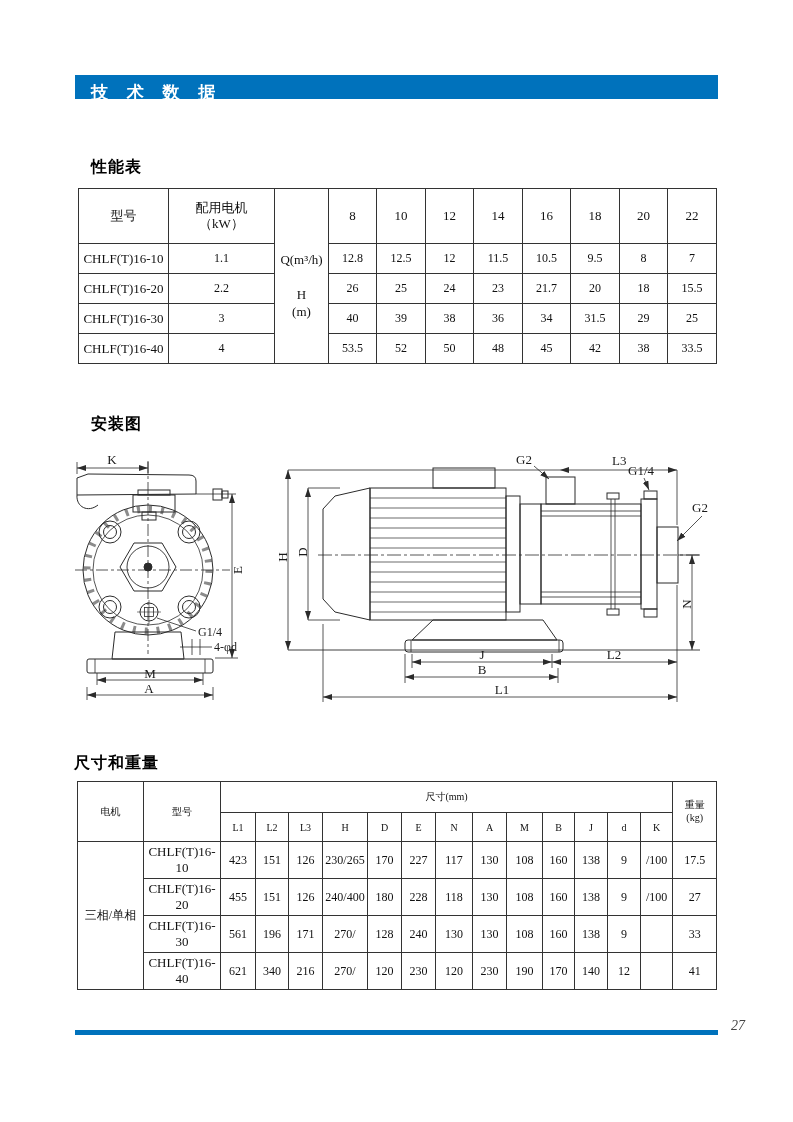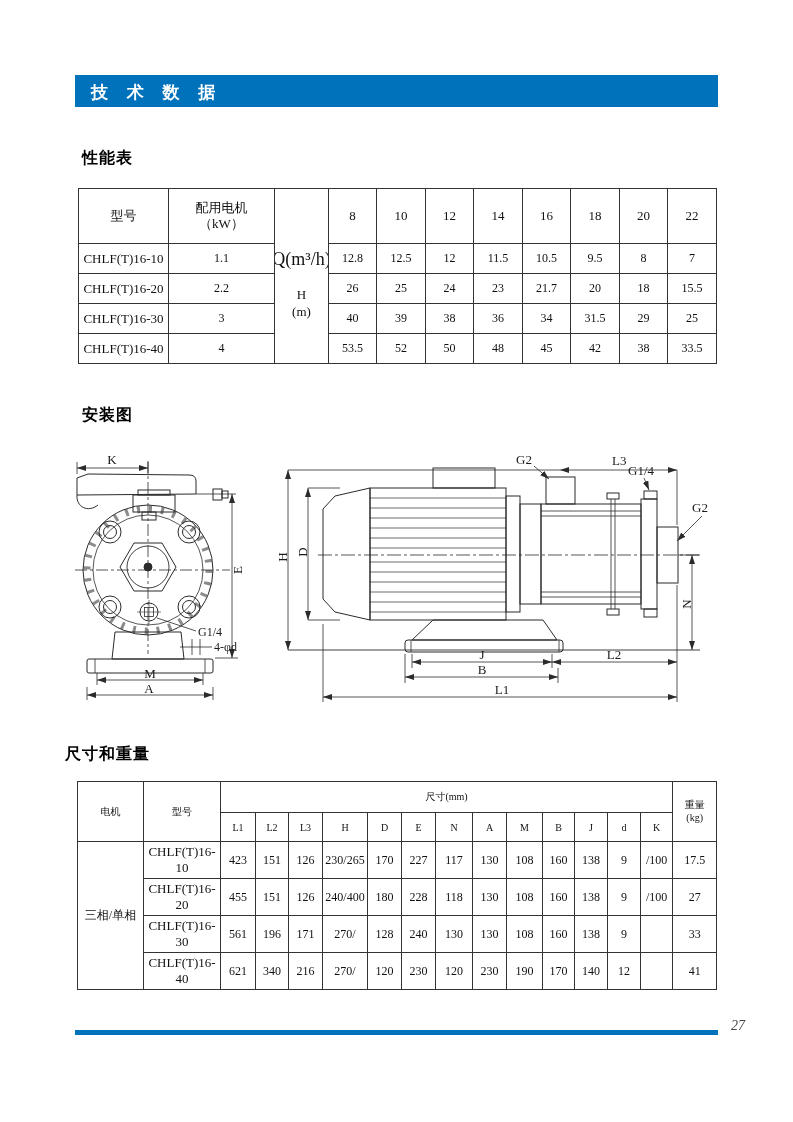--- a/index.html
+++ b/index.html
@@ -1,42 +1,42 @@
 <!DOCTYPE html>
 <html><head>
 <meta charset="utf-8">
 <style>
   html,body{margin:0;padding:0;background:#fff;}
   .page{position:relative;width:793px;height:1122px;background:#ffffff;overflow:hidden;
         font-family:"Liberation Serif",serif;color:#111;}
-  .header-bar{position:absolute;left:75px;top:75px;width:643px;height:32px;background:#0072BC;
+  .header-bar{position:absolute;left:75px;top:75px;width:643px;height:24px;background:#0072BC;
         box-sizing:border-box;}
   .header-bar span{display:block;line-height:36px;padding-left:16px;color:#fff;
         font-family:"Liberation Sans",sans-serif;font-weight:bold;font-size:17px;letter-spacing:7px;}
-  .sec-heading{position:absolute;margin:7px;font-family:"Liberation Sans",sans-serif;font-weight:bold;
+  .sec-heading{position:absolute;margin:16px;font-family:"Liberation Sans",sans-serif;font-weight:bold;
         font-size:16px;color:#000;letter-spacing:1px;}
   #h-perf{left:75px;top:141px;}
   #h-install{left:75px;top:398px;}
   #h-dims{left:58px;top:737px;}
   table{position:absolute;border-collapse:collapse;table-layout:fixed;}
   td{border:1px solid #333;text-align:center;vertical-align:middle;padding:0;
      font-size:12px;color:#111;overflow:hidden;}
   .t1{left:78px;top:188px;width:638px;}
   .t1 tr.head td{font-size:13px;}
   .t1 tr.head{height:55px;}
   .t1 tr.r{height:30px;}
   .t2{left:77px;top:781px;width:639px;}
   .t2 tr.h1{height:31px;}
   .t2 tr.h2{height:29px;}
   .t2 tr.r{height:37px;}
   .t2 tr.h1 td, .t2 tr.h2 td{font-size:10px;}
   .model{font-size:13px;}
   .pre{white-space:pre-line;line-height:1.25;}
   .qh-wrap{display:flex;flex-direction:column;height:100%;}
-  .qh-top{height:55px;display:flex;align-items:center;justify-content:center;font-size:18px;}
+  .qh-top{height:55px;display:flex;align-items:center;justify-content:center;font-size:13px;}
   .qh-mid{flex:1;display:flex;align-items:center;justify-content:center;font-size:13px;}
   .drawing{position:absolute;}
   #front-view{left:70px;top:447px;}
   #side-view{left:278px;top:450px;}
   .footer-rule{position:absolute;left:75px;top:1030px;width:643px;height:5px;background:#0072BC;}
   .page-number{position:absolute;left:731px;top:1018px;font-family:"Liberation Serif",serif;
         font-style:italic;font-size:14px;color:#444;}
   svg text{font-family:"Liberation Serif",serif;font-size:13px;fill:#1a1a1a;}
   svg .sm{font-size:12px;}
 </style>

